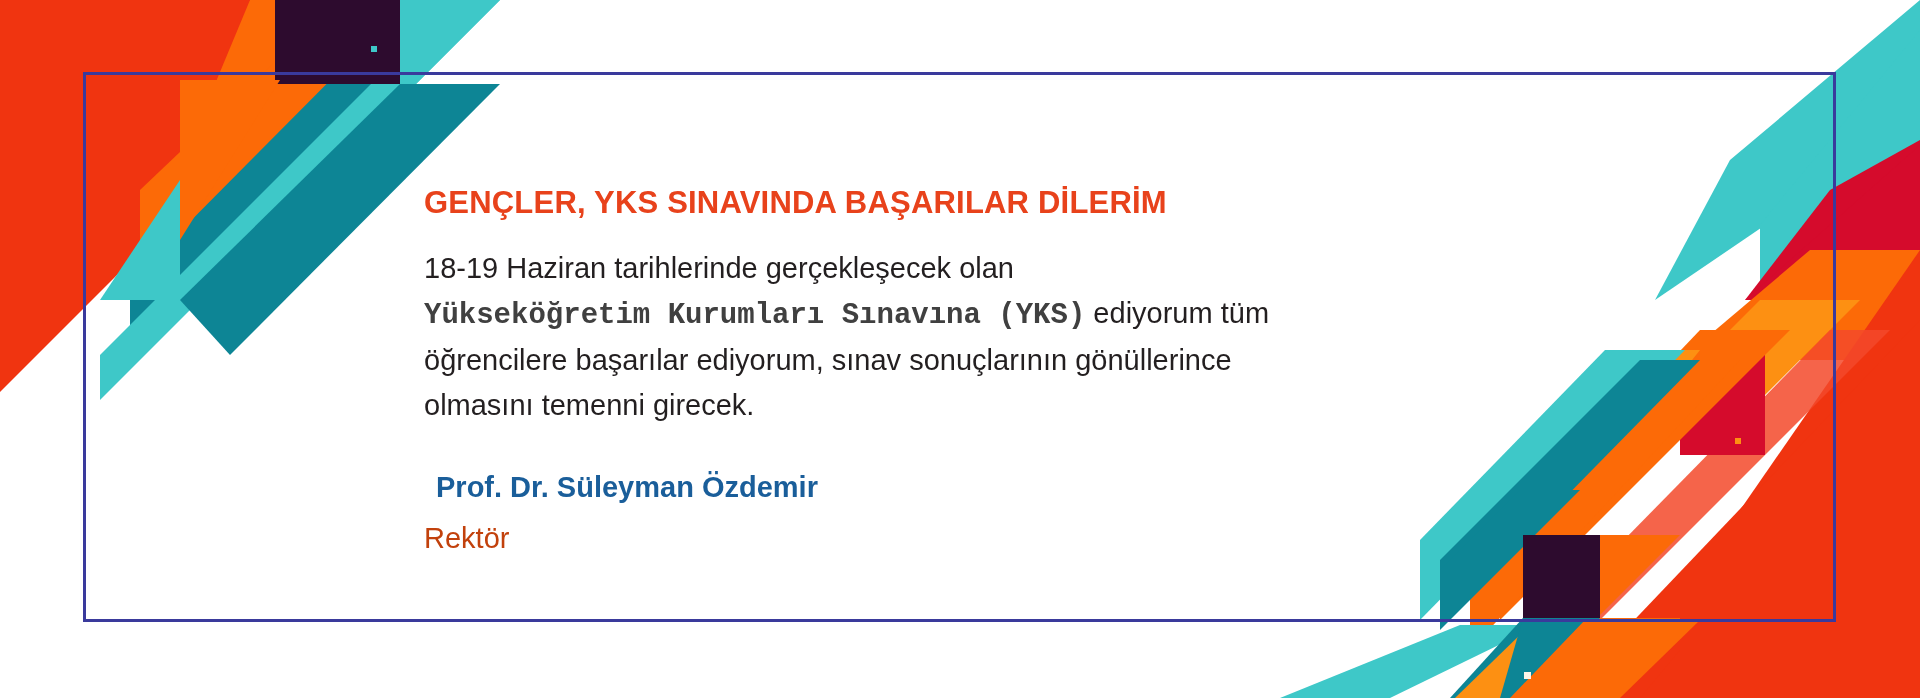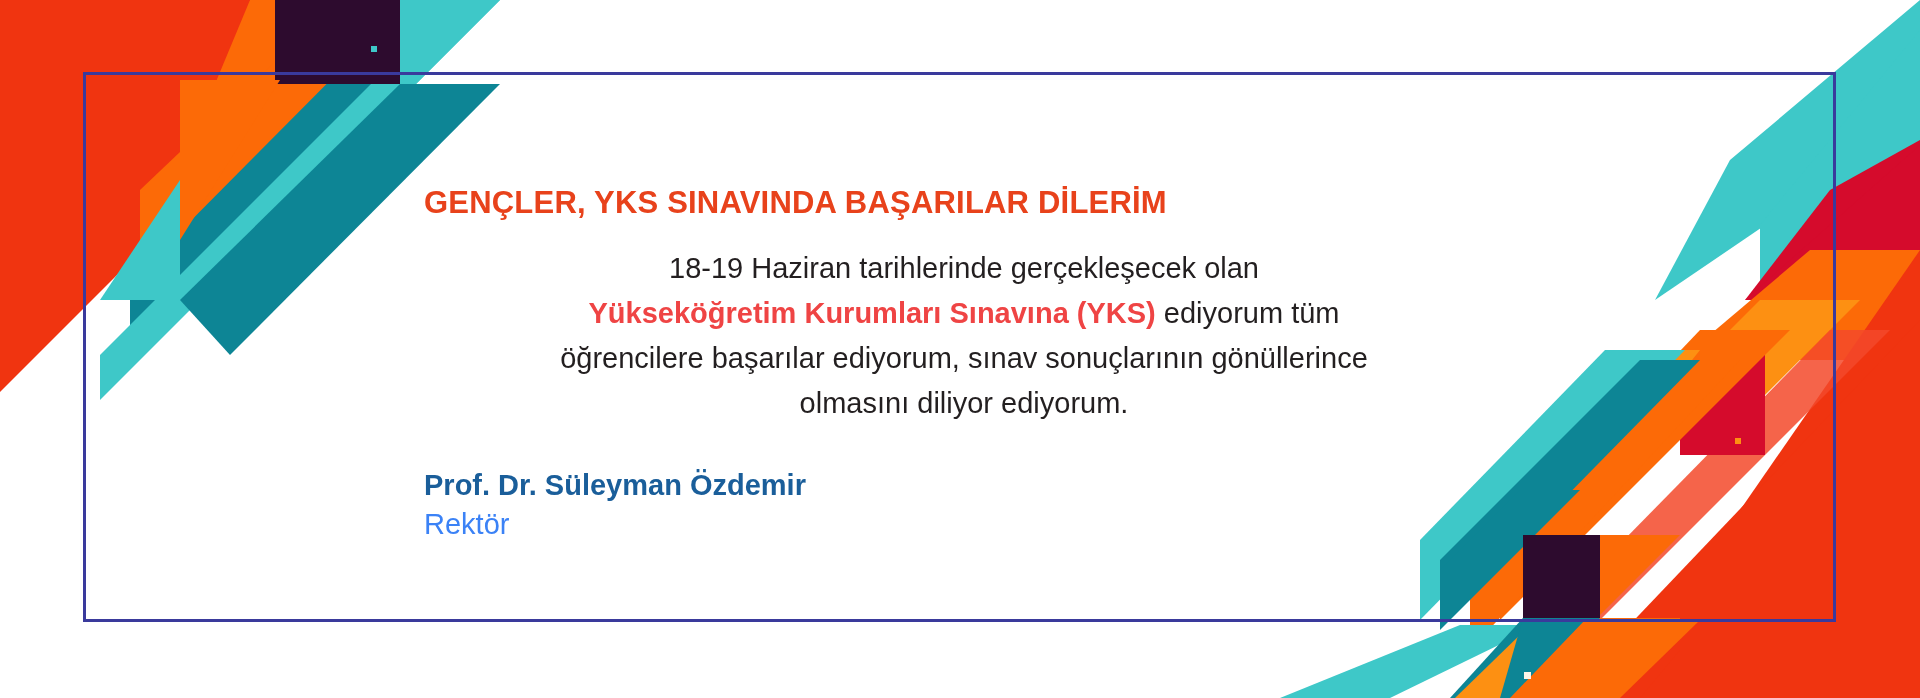--- a/index.html
+++ b/index.html
@@ -57,39 +57,40 @@
   }
 
   #body-text {
     font-size: 29px;
     line-height: 45px;
     color: #231f20;
     margin: 0 0 40px 0;
     font-weight: 400;
   }
   #body-text .accent {
-    color: #ef4444;
+    color: #404040;
     font-weight: bold;
+    font-family: Liberation Mono, monospace;
   }
-  #body-text .ln { display: block; text-align: center; }
+  #body-text .ln { display: block; }
 
   #signature {
     margin: 0;
   }
   #sig-name {
     font-size: 29px;
     font-weight: bold;
     color: #1a5e9a;
     line-height: 1.35;
-    margin: 0;
+    margin: 12px;
   }
   #sig-title {
     font-size: 29px;
     font-weight: 400;
-    color: #3b82f6;
+    color: #c2410c;
     line-height: 1.35;
     margin: 0;
   }
 </style>
 </head>
 <body>
 
 <div id="banner">
 
   <svg class="deco-svg" viewBox="0 0 1920 698" preserveAspectRatio="none" aria-hidden="true">
@@ -167,21 +168,21 @@
   <div id="frame"></div>
 
   <div id="content">
 
     <h1 id="headline">GENÇLER, YKS SINAVINDA BAŞARILAR DİLERİM</h1>
 
     <div id="body-text">
       <span class="ln">18-19 Haziran tarihlerinde gerçekleşecek olan</span>
       <span class="ln"><span class="accent">Yükseköğretim Kurumları Sınavına (YKS)</span><span> ediyorum tüm</span></span>
       <span class="ln">öğrencilere başarılar ediyorum, sınav sonuçlarının gönüllerince</span>
-      <span class="ln">olmasını diliyor ediyorum.</span>
+      <span class="ln">olmasını temenni girecek.</span>
     </div>
 
     <div id="signature">
       <div id="sig-name">Prof. Dr. Süleyman Özdemir</div>
       <div id="sig-title">Rektör</div>
     </div>
 
   </div>
 
 </div>

